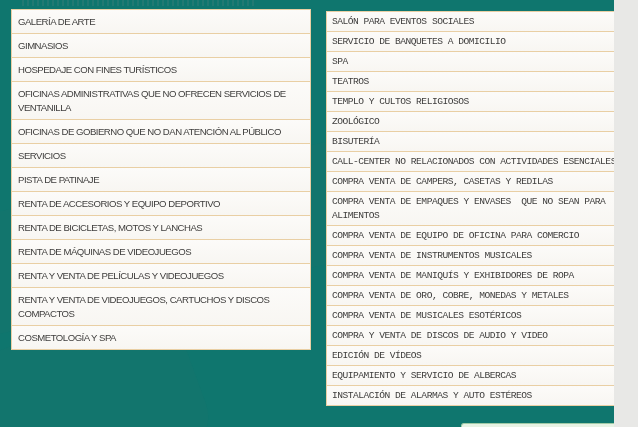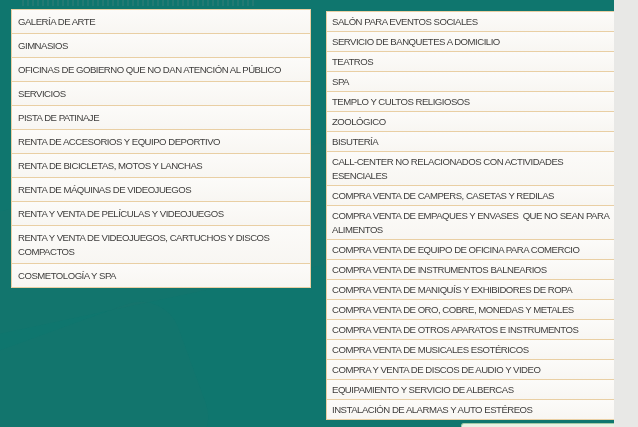--- a/index.html
+++ b/index.html
@@ -52,21 +52,21 @@
     color: #3e3d3c;
     font-size: 9.6px;
     letter-spacing: -0.5px;
     line-height: 14px;
     white-space: pre-wrap;
     box-sizing: border-box;
   }
   .cat-item:last-child { border-bottom: none; }
 
   .col-left  .cat-item { padding: 5px 6px 4px 6px; min-height: 23px; }
-  .col-right .cat-item { padding: 3px 4px 2px 5px; min-height: 19px; }
+  .col-right .cat-item { padding: 3px 4px 2px 5px; min-height: 19px; font-family: Liberation Mono, monospace; }
 
   .green-bar {
     position: absolute;
     left: 461px; top: 423px; width: 176px; height: 6px;
     background: #e7f2e4;
     border: 1px solid #a0cba7;
     border-bottom: none;
     border-radius: 3px 3px 0 0;
     box-sizing: border-box;
   }
@@ -78,48 +78,50 @@
 
   <div class="wm wm-swoosh"></div>
   <div class="wm wm-block-right"></div>
   <div class="wm wm-corner"></div>
 
   <div class="top-texture"></div>
 
   <ul class="col col-left">
       <li class="cat-item">GALERÍA DE ARTE</li>
       <li class="cat-item">GIMNASIOS</li>
+      <li class="cat-item">HOSPEDAJE CON FINES TURÍSTICOS</li>
+      <li class="cat-item">OFICINAS ADMINISTRATIVAS QUE NO OFRECEN SERVICIOS DE VENTANILLA</li>
       <li class="cat-item">OFICINAS DE GOBIERNO QUE NO DAN ATENCIÓN AL PÚBLICO</li>
       <li class="cat-item">SERVICIOS</li>
       <li class="cat-item">PISTA DE PATINAJE</li>
       <li class="cat-item">RENTA DE ACCESORIOS Y EQUIPO DEPORTIVO</li>
       <li class="cat-item">RENTA DE BICICLETAS, MOTOS Y LANCHAS</li>
       <li class="cat-item">RENTA DE MÁQUINAS DE VIDEOJUEGOS</li>
       <li class="cat-item">RENTA Y VENTA DE PELÍCULAS Y VIDEOJUEGOS</li>
       <li class="cat-item">RENTA Y VENTA DE VIDEOJUEGOS, CARTUCHOS Y DISCOS COMPACTOS</li>
       <li class="cat-item">COSMETOLOGÍA Y SPA</li>
     </ul>
 
   <ul class="col col-right">
       <li class="cat-item">SALÓN PARA EVENTOS SOCIALES</li>
       <li class="cat-item">SERVICIO DE BANQUETES A DOMICILIO</li>
+      <li class="cat-item">SPA</li>
       <li class="cat-item">TEATROS</li>
-      <li class="cat-item">SPA</li>
       <li class="cat-item">TEMPLO Y CULTOS RELIGIOSOS</li>
       <li class="cat-item">ZOOLÓGICO</li>
       <li class="cat-item">BISUTERÍA</li>
       <li class="cat-item">CALL-CENTER NO RELACIONADOS CON ACTIVIDADES ESENCIALES</li>
       <li class="cat-item">COMPRA VENTA DE CAMPERS, CASETAS Y REDILAS</li>
       <li class="cat-item">COMPRA VENTA DE EMPAQUES Y ENVASES  QUE NO SEAN PARA ALIMENTOS</li>
       <li class="cat-item">COMPRA VENTA DE EQUIPO DE OFICINA PARA COMERCIO</li>
-      <li class="cat-item">COMPRA VENTA DE INSTRUMENTOS BALNEARIOS</li>
+      <li class="cat-item">COMPRA VENTA DE INSTRUMENTOS MUSICALES</li>
       <li class="cat-item">COMPRA VENTA DE MANIQUÍS Y EXHIBIDORES DE ROPA</li>
       <li class="cat-item">COMPRA VENTA DE ORO, COBRE, MONEDAS Y METALES</li>
-      <li class="cat-item">COMPRA VENTA DE OTROS APARATOS E INSTRUMENTOS</li>
       <li class="cat-item">COMPRA VENTA DE MUSICALES ESOTÉRICOS</li>
       <li class="cat-item">COMPRA Y VENTA DE DISCOS DE AUDIO Y VIDEO</li>
+      <li class="cat-item">EDICIÓN DE VÍDEOS</li>
       <li class="cat-item">EQUIPAMIENTO Y SERVICIO DE ALBERCAS</li>
       <li class="cat-item">INSTALACIÓN DE ALARMAS Y AUTO ESTÉREOS</li>
     </ul>
 
   <div class="green-bar"></div>
 
 </div>
 
 </body></html>

